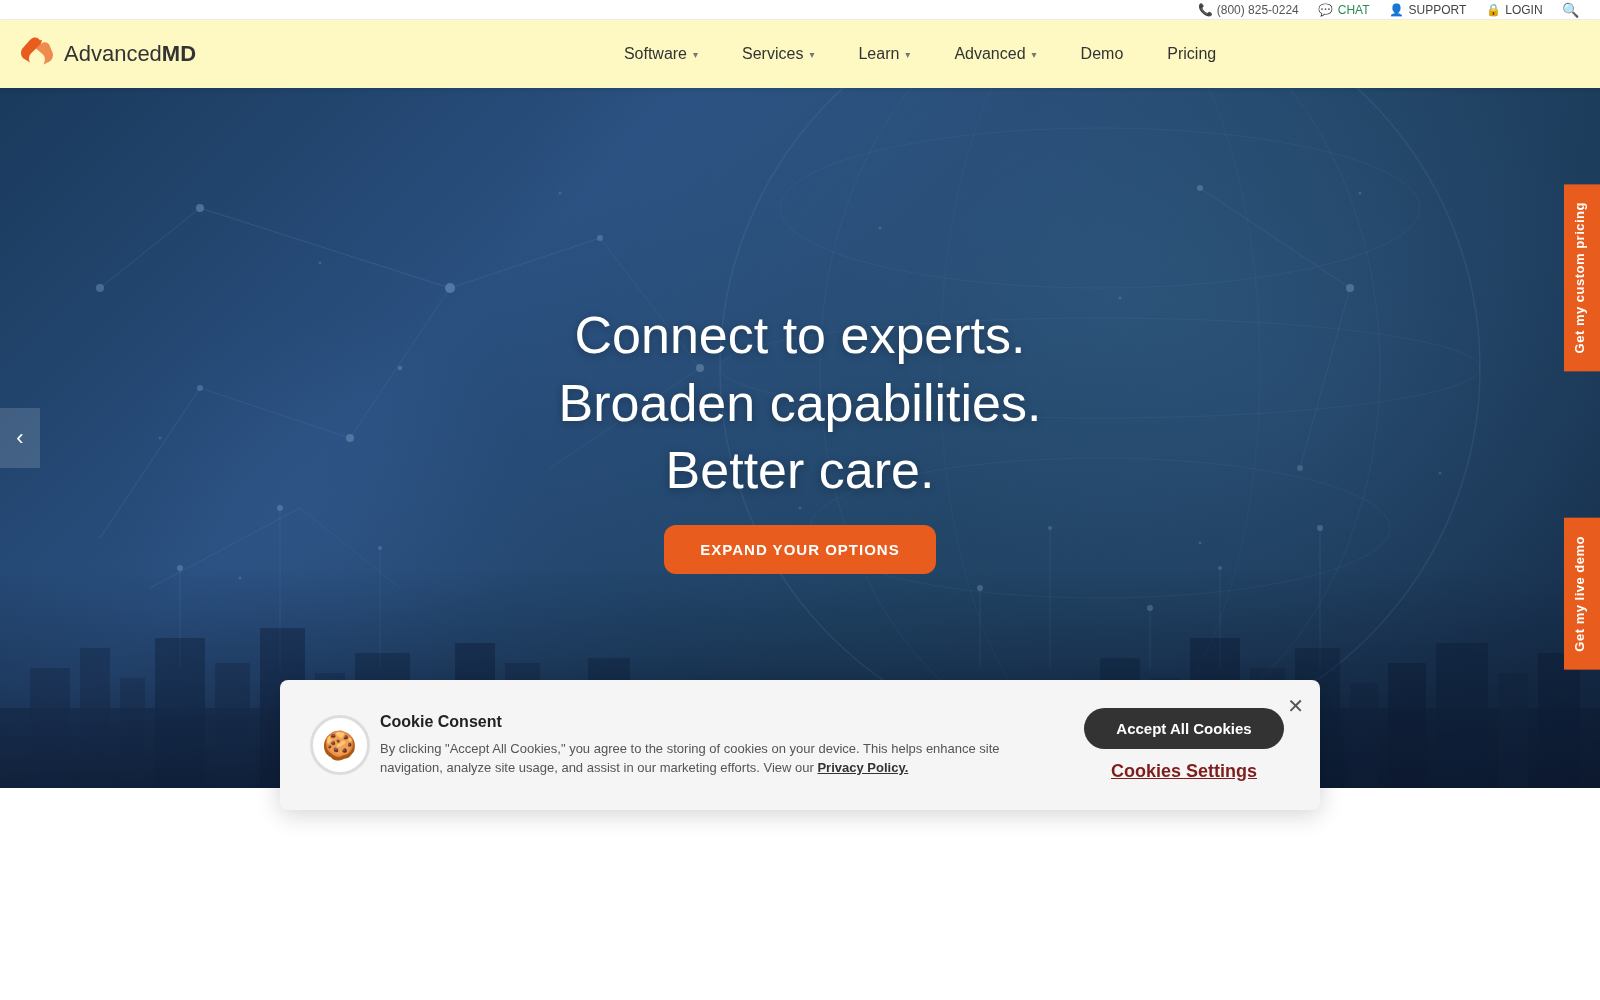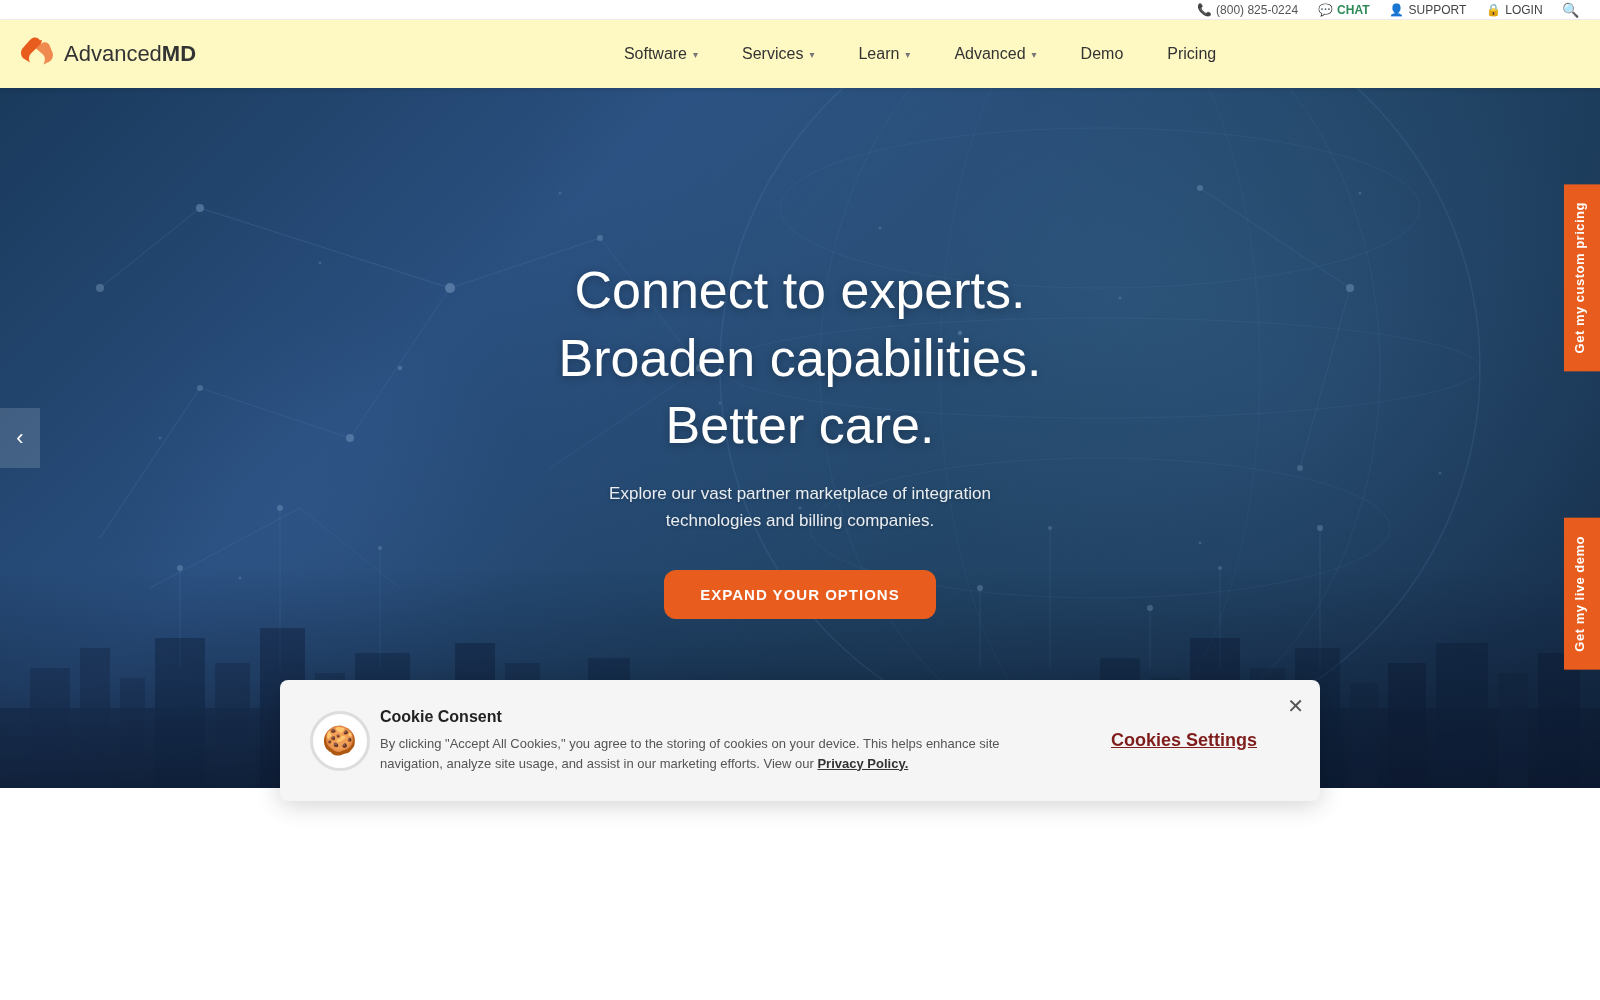--- a/index.html
+++ b/index.html
@@ -330,21 +330,21 @@
 <body>
 
 <div class="top-bar-wrapper">
   <div class="top-bar">
     <span class="phone">
       <span style="color:#e85d1e;">📞</span>
       <span>(800) 825-0224</span>
     </span>
     <a href="#">
       <span style="color:#2e8b57;">💬</span>
-      <span style="color:#2e8b57; font-weight:700;">CHAT</span>
+      <span style="color:#2e8b57; font-weight:400;">CHAT</span>
     </a>
     <a href="#">
       <span>👤</span>
       <span>SUPPORT</span>
     </a>
     <a href="#">
       <span>🔒</span>
       <span>LOGIN</span>
     </a>
     <a href="#">
@@ -473,23 +473,20 @@
     <rect x="1498" y="65" width="30" height="115" fill="rgba(15,30,55,0.65)"></rect>
     <rect x="1538" y="45" width="42" height="135" fill="rgba(10,20,45,0.75)"></rect>
   </svg>
 
   <div class="hero-content">
     <h1 class="hero-title">
       <span>Connect to experts.</span><br>
       <span>Broaden capabilities.</span><br>
       <span>Better care.</span>
     </h1>
-    <p class="hero-subtitle">
-      Explore our vast partner marketplace of integration<br>technologies and billing companies.
-    </p>
     <button class="hero-btn">EXPAND YOUR OPTIONS</button>
   </div>
 
   <button class="hero-arrow left">
     <span>‹</span>
   </button>
 
   <div class="sidebar-cta top">Get my custom pricing</div>
   <div class="sidebar-cta bottom">Get my live demo</div>
 </div>
@@ -502,19 +499,20 @@
     <div class="cookie-text-area">
       <div class="cookie-title">Cookie Consent</div>
       <div class="cookie-desc">
         <span>By clicking "Accept All Cookies," you agree to the storing of cookies on your device. This helps enhance site navigation, analyze site usage, and assist in our marketing efforts. View our</span>
         <a href="#">
           <span>Privacy Policy.</span>
         </a>
       </div>
     </div>
     <div class="cookie-actions">
+      <button class="cookie-accept-btn">Accept All Cookies</button>
       <button class="cookie-settings-btn">Cookies Settings</button>
     </div>
     <button class="cookie-close">
       <span>✕</span>
     </button>
   </div>
 </div>
 
 </body></html>

